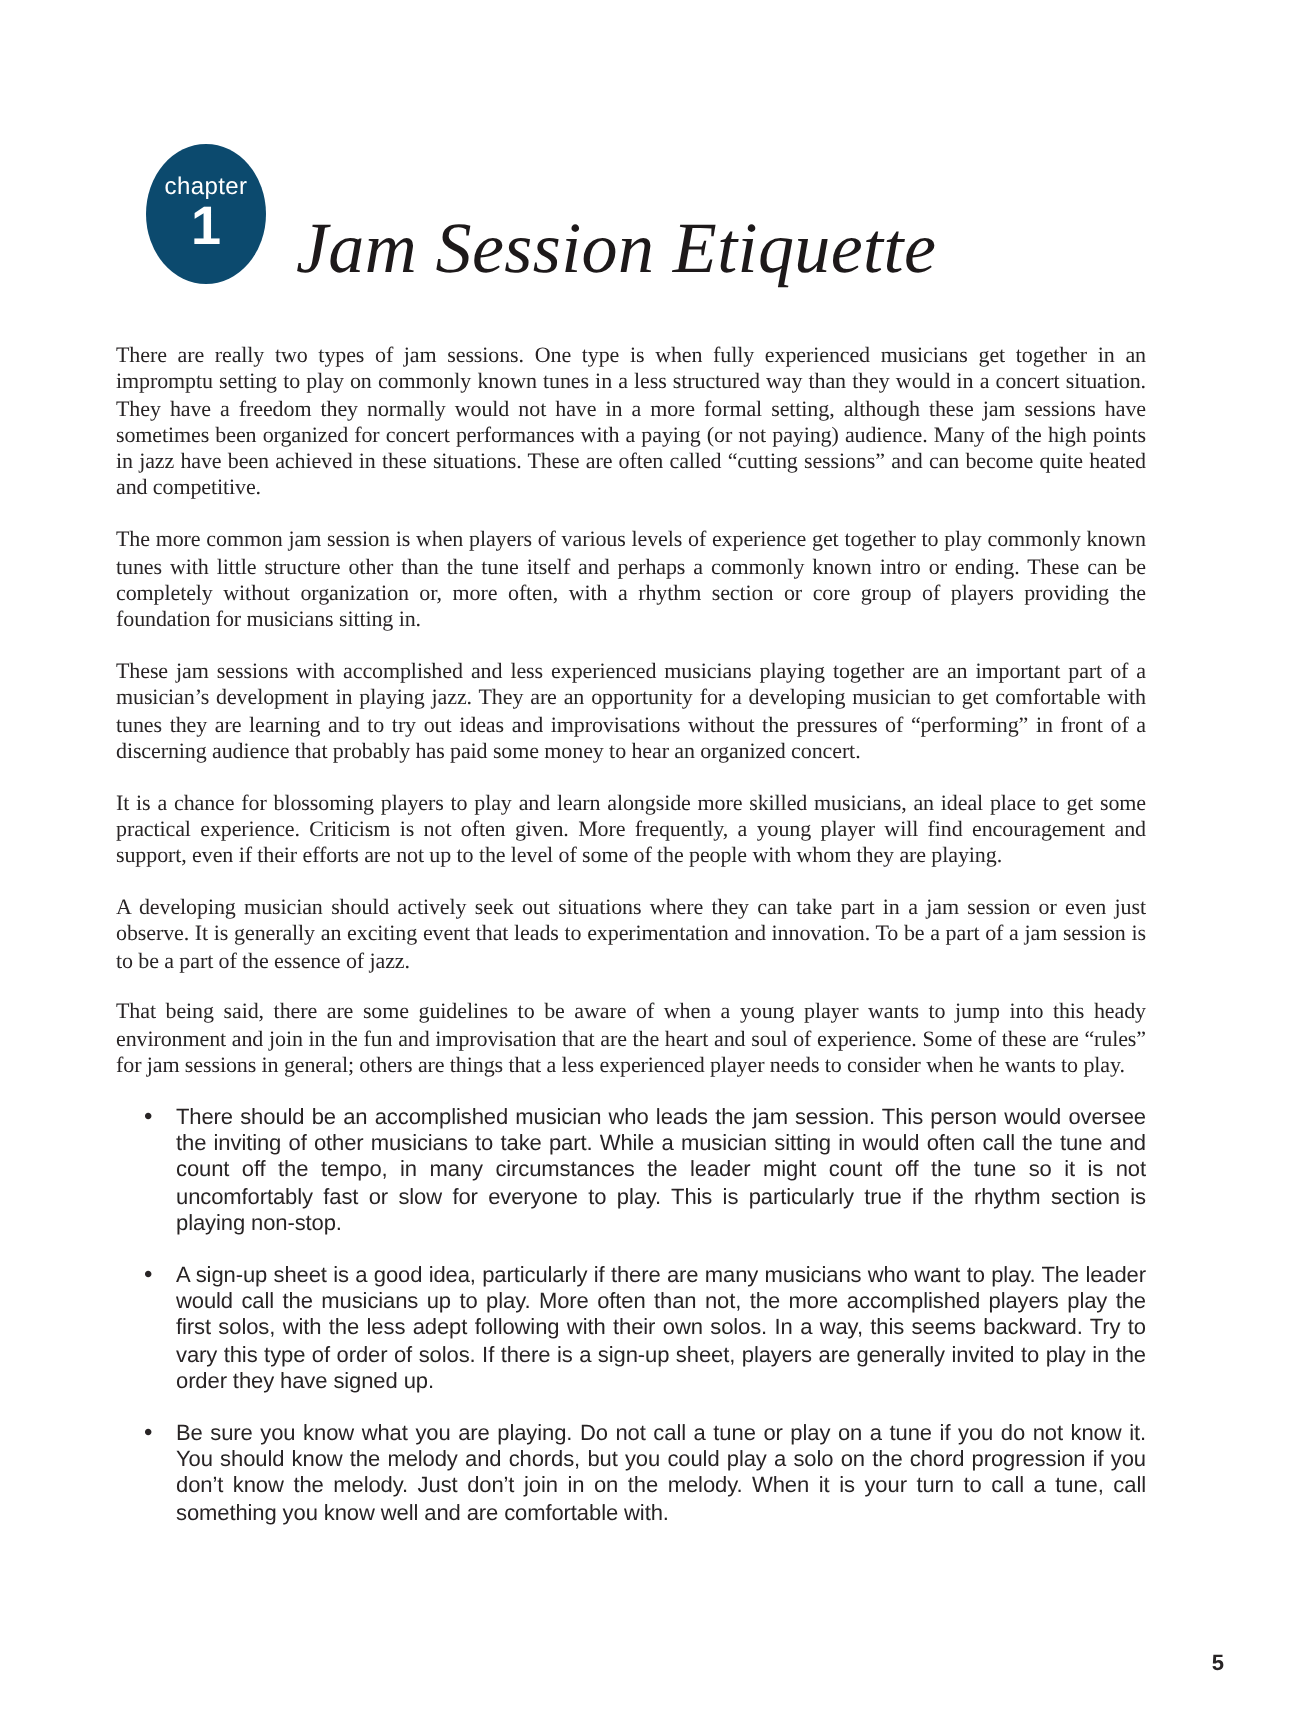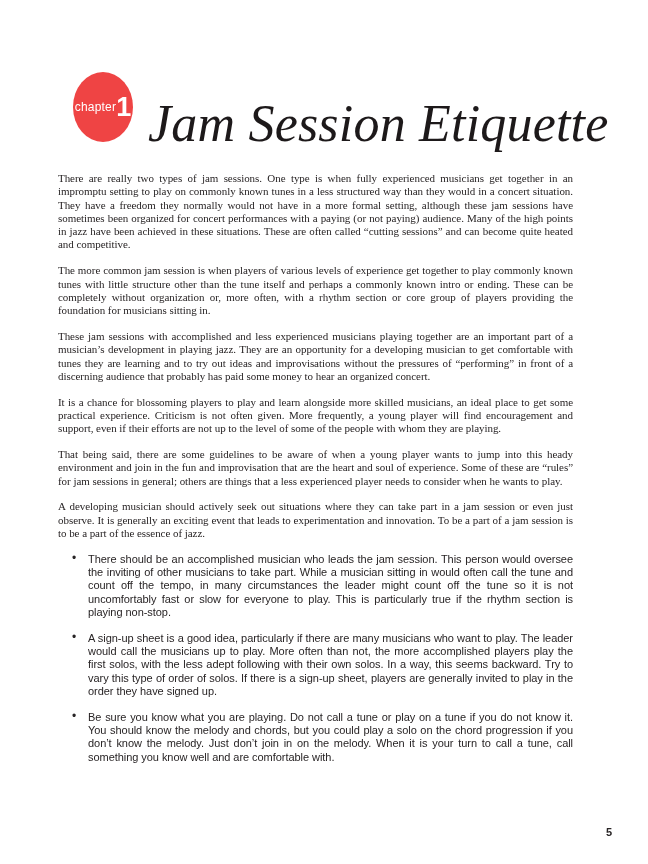--- a/index.html
+++ b/index.html
@@ -19,45 +19,45 @@
   .chapter-header {
     position: absolute;
     top: 72px;
     left: 73px;
     display: flex;
     align-items: flex-end;
   }
   .chapter-badge {
     width: 60px;
     height: 70px;
-    background: #ef4444;
+    background: #0c4a6e;
     border-radius: 50%;
     color: #ffffff;
     display: flex;
-    flex-direction: row;
+    flex-direction: column;
     align-items: center;
     justify-content: center;
     flex-shrink: 0;
     text-align: right;
   }
   .chapter-word {
     font-size: 12px;
     line-height: 13px;
     letter-spacing: 0.2px;
   }
   .chapter-num {
     font-size: 27px;
     font-weight: bold;
     line-height: 27px;
   }
   .chapter-title {
     font-family: "Liberation Serif", "DejaVu Serif", serif;
     font-style: italic;
     font-weight: normal;
-    font-size: 52px;
+    font-size: 36px;
     line-height: 42px;
     margin: 0 0 -3px 15px;
     color: #1d191a;
     white-space: nowrap;
     letter-spacing: 0.2px;
   }
   .content {
     position: absolute;
     top: 172px;
     left: 58px;
@@ -108,22 +108,22 @@
       <span class="chapter-num">1</span>
     </div>
     <h1 class="chapter-title">Jam Session Etiquette</h1>
   </header>
 
   <main class="content">
     <p>There are really two types of jam sessions. One type is when fully experienced musicians get together in an impromptu setting to play on commonly known tunes in a less structured way than they would in a concert situation. They have a freedom they normally would not have in a more formal setting, although these jam sessions have sometimes been organized for concert performances with a paying (or not paying) audience. Many of the high points in jazz have been achieved in these situations. These are often called “cutting sessions” and can become quite heated and competitive.</p>
     <p>The more common jam session is when players of various levels of experience get together to play commonly known tunes with little structure other than the tune itself and perhaps a commonly known intro or ending. These can be completely without organization or, more often, with a rhythm section or core group of players providing the foundation for musicians sitting in.</p>
     <p>These jam sessions with accomplished and less experienced musicians playing together are an important part of a musician’s development in playing jazz. They are an opportunity for a developing musician to get comfortable with tunes they are learning and to try out ideas and improvisations without the pressures of “performing” in front of a discerning audience that probably has paid some money to hear an organized concert.</p>
     <p>It is a chance for blossoming players to play and learn alongside more skilled musicians, an ideal place to get some practical experience. Criticism is not often given. More frequently, a young player will find encouragement and support, even if their efforts are not up to the level of some of the people with whom they are playing.</p>
+    <p>A developing musician should actively seek out situations where they can take part in a jam session or even just observe. It is generally an exciting event that leads to experimentation and innovation. To be a part of a jam session is to be a part of the essence of jazz.</p>
     <p>That being said, there are some guidelines to be aware of when a young player wants to jump into this heady environment and join in the fun and improvisation that are the heart and soul of experience. Some of these are “rules” for jam sessions in general; others are things that a less experienced player needs to consider when he wants to play.</p>
-    <p>A developing musician should actively seek out situations where they can take part in a jam session or even just observe. It is generally an exciting event that leads to experimentation and innovation. To be a part of a jam session is to be a part of the essence of jazz.</p>
 
     <ul class="guidelines">
       <li>
         <span class="bullet-dot">•</span>
         <span>There should be an accomplished musician who leads the jam session. This person would oversee the inviting of other musicians to take part. While a musician sitting in would often call the tune and count off the tempo, in many circumstances the leader might count off the tune so it is not uncomfortably fast or slow for everyone to play. This is particularly true if the rhythm section is playing non-stop.</span>
       </li>
       <li>
         <span class="bullet-dot">•</span>
         <span>A sign-up sheet is a good idea, particularly if there are many musicians who want to play. The leader would call the musicians up to play. More often than not, the more accomplished players play the first solos, with the less adept following with their own solos. In a way, this seems backward. Try to vary this type of order of solos. If there is a sign-up sheet, players are generally invited to play in the order they have signed up.</span>
       </li>

